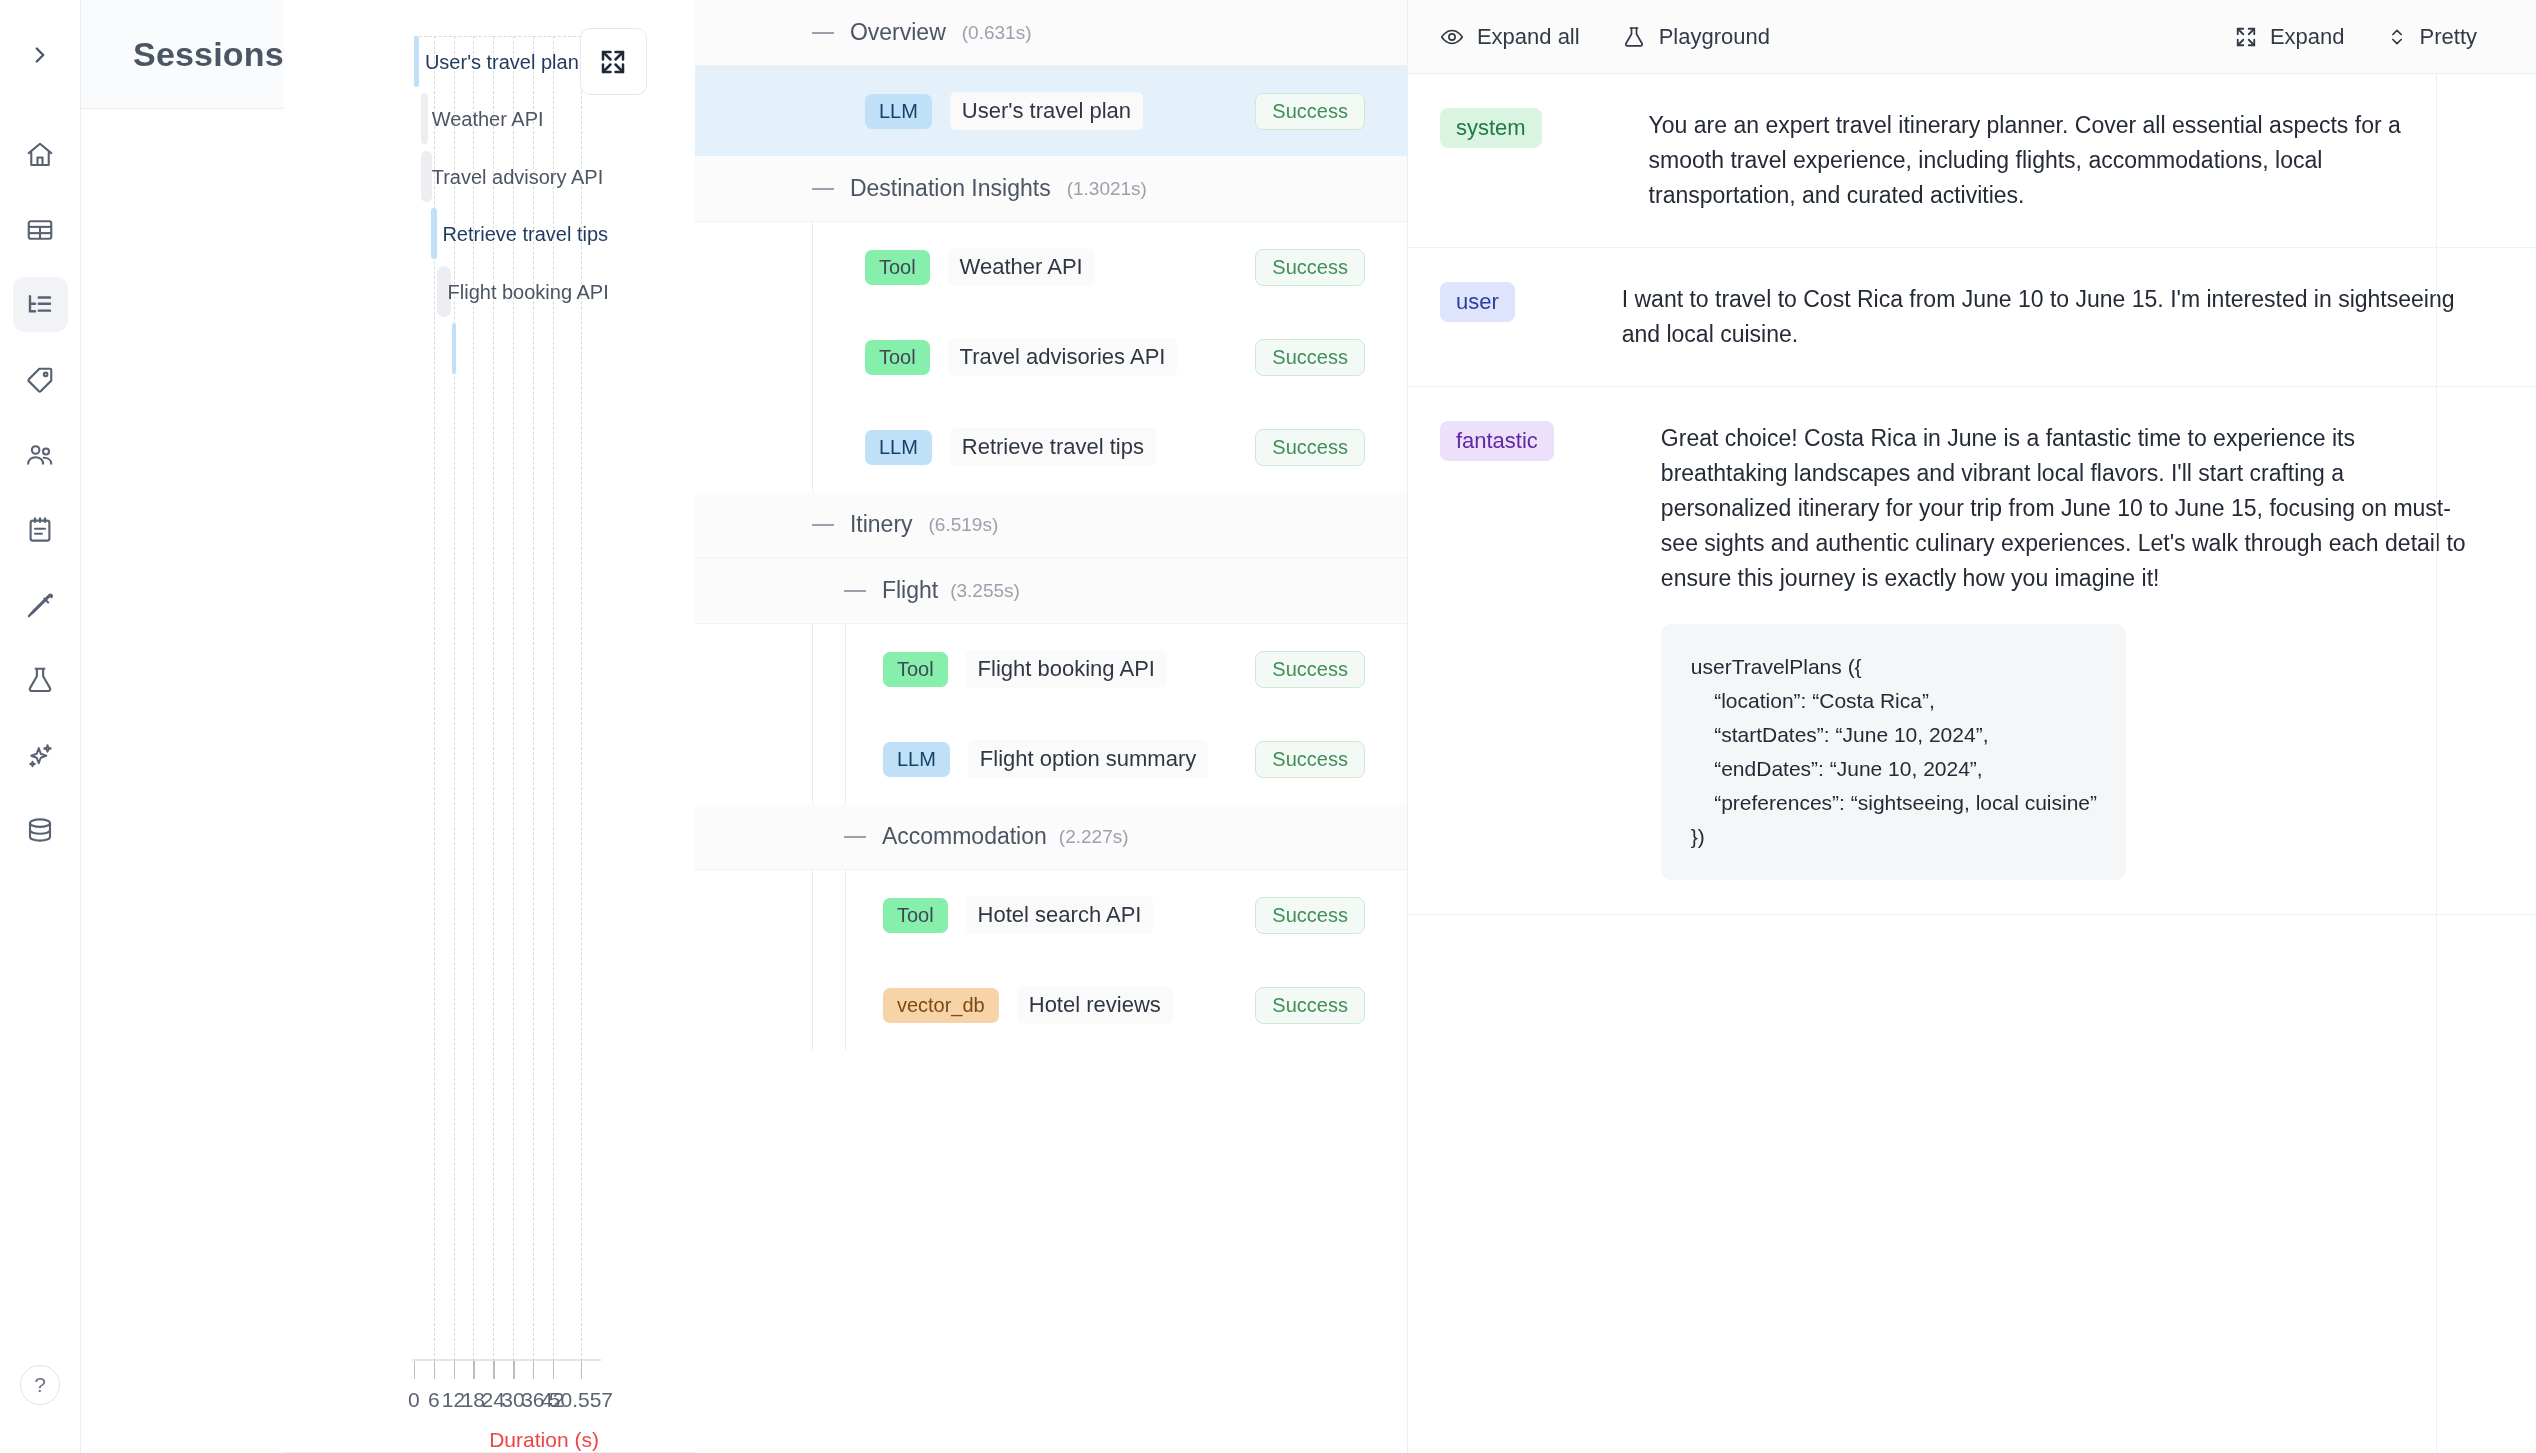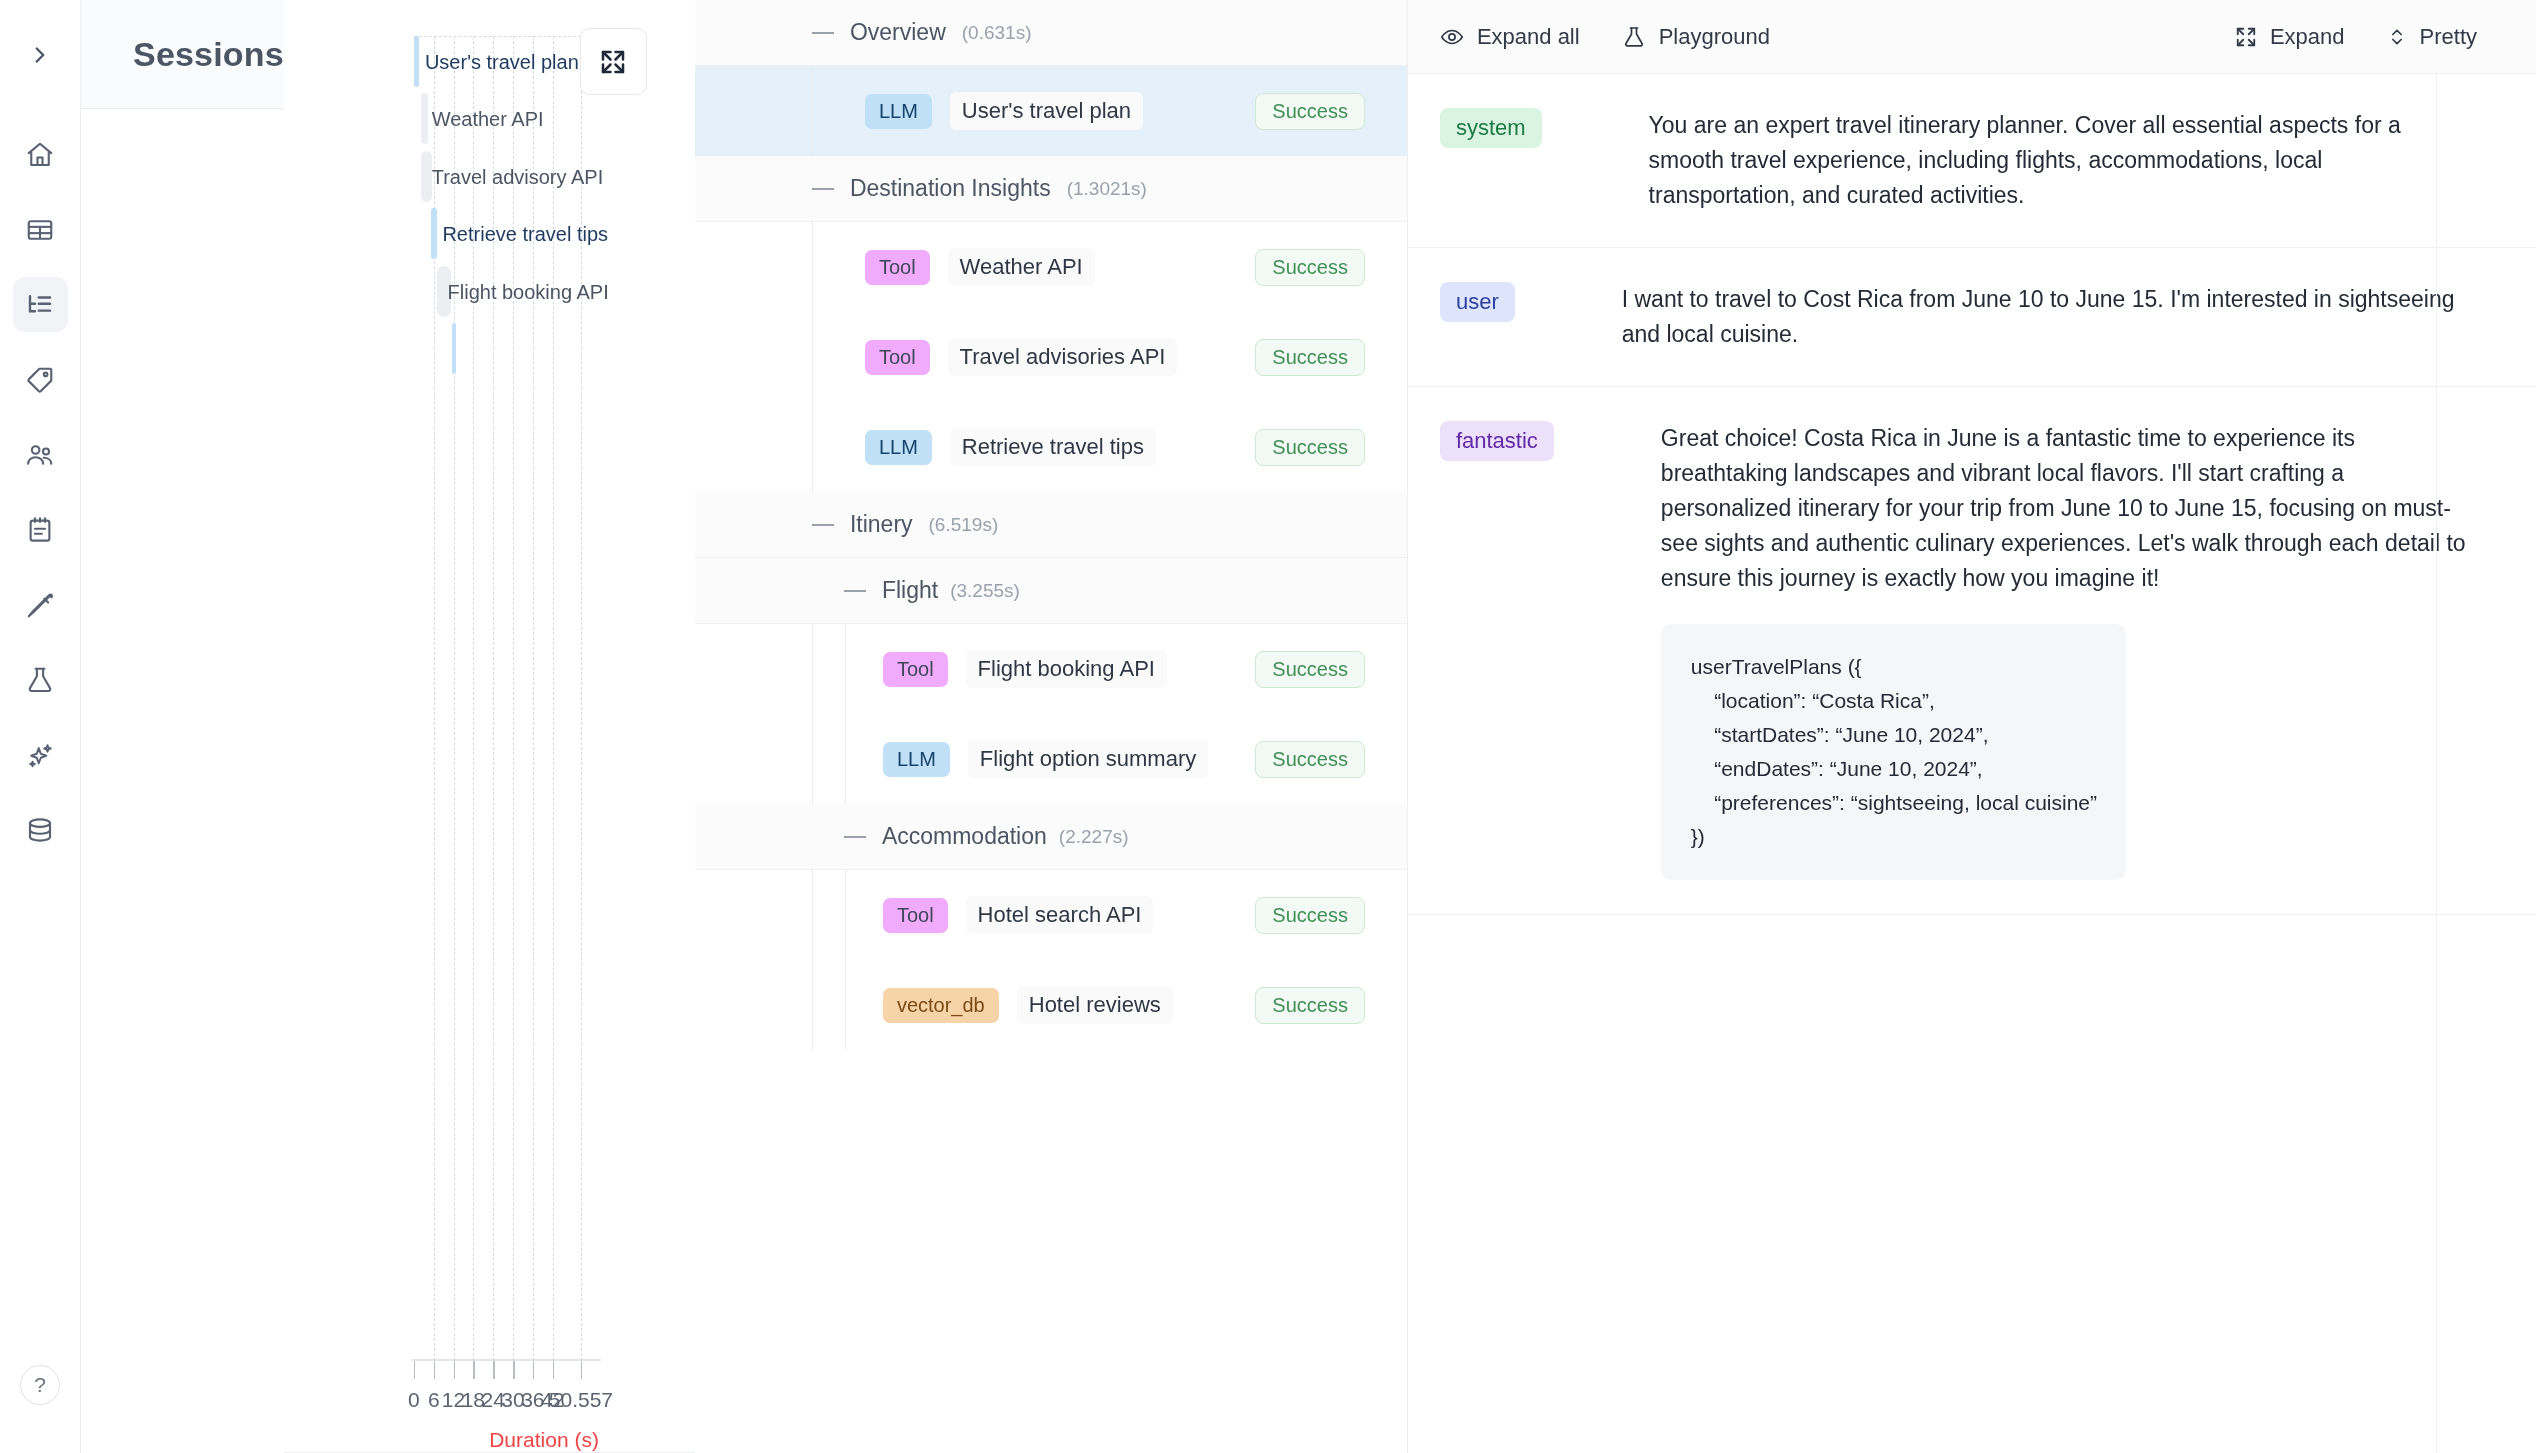--- a/index.html
+++ b/index.html
@@ -139,21 +139,21 @@
     position: absolute; left: 117px; top: 0; bottom: 0; width: 1px; background: #e9ebee;
   }
   .leaf-row.indent2 .vrule2 {
     position: absolute; left: 150px; top: 0; bottom: 0; width: 1px; background: #e9ebee;
   }
   .tag {
     font-size: 20px; padding: 6px 14px; border-radius: 7px; font-weight: 400;
     white-space: nowrap;
   }
   .tag.llm { background: #bfe0f7; color: #16436b; }
-  .tag.tool { background: #f0abfc; color: #3f4754; }
+  .tag.tool { background: #86efac; color: #3f4754; }
   .tag.vector { background: #f7d3a8; color: #7a4a12; }
   .leaf-name {
     margin-left: 18px; font-size: 22px; color: #2f3744; background: #fafafb;
     padding: 6px 12px; border-radius: 6px; white-space: nowrap;
   }
   .status {
     margin-left: auto; font-size: 20px; color: #3f8f56;
     border: 1.4px solid #cde9d4; background: #f3faf5;
     padding: 6px 16px; border-radius: 8px; white-space: nowrap;
   }

